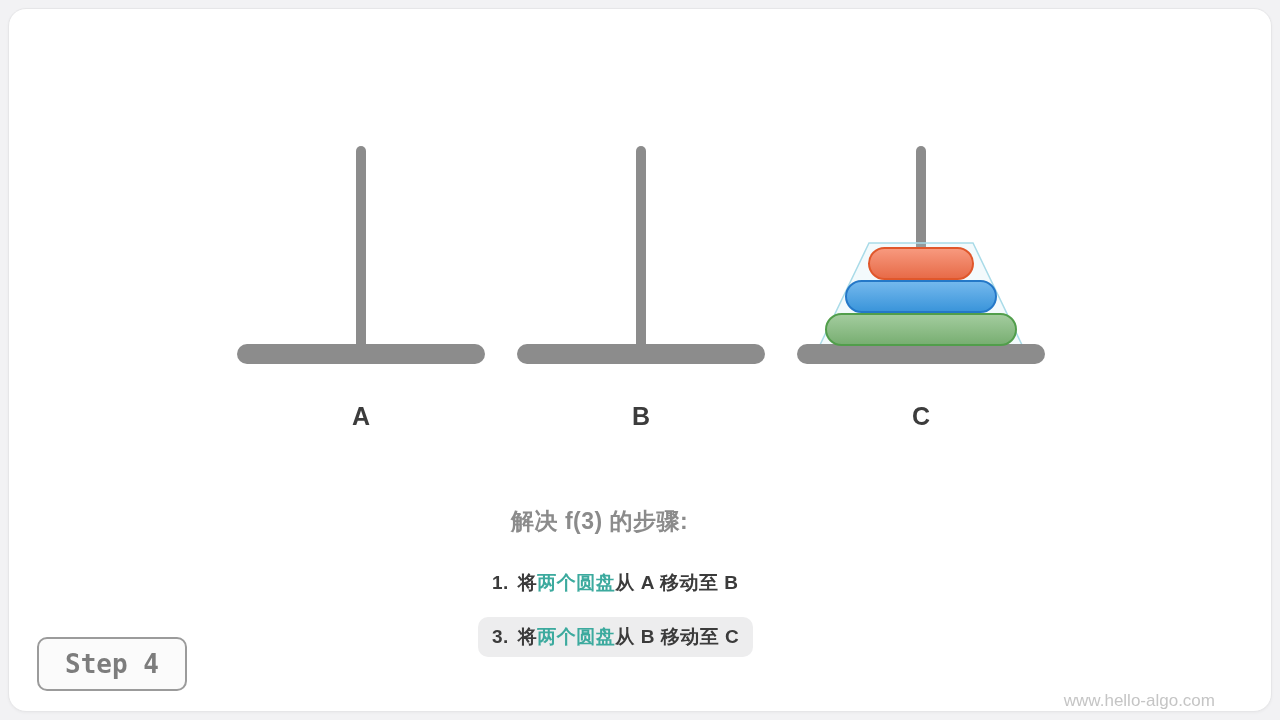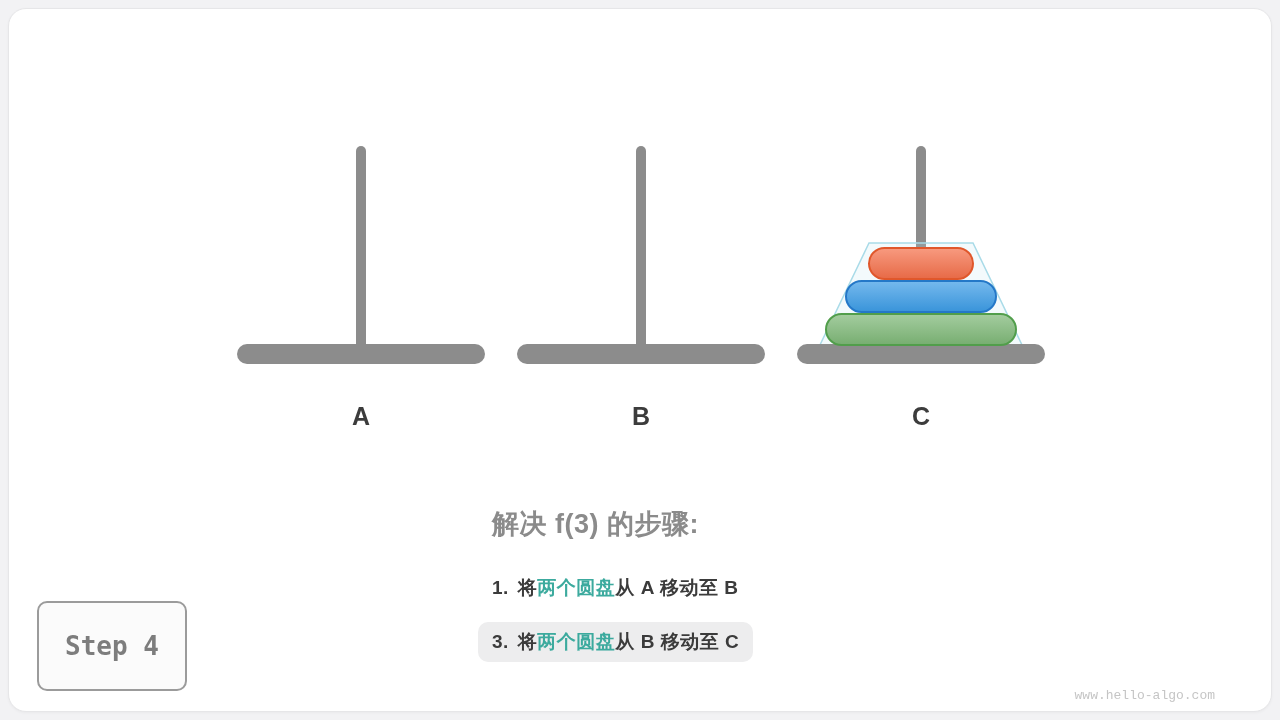--- a/index.html
+++ b/index.html
@@ -81,25 +81,26 @@
     font-weight: bold;
     color: #3c3c3c;
   }
   
   .desc {
     position: absolute;
     left: 483px;
     top: 497px;
   }
   .desc-header {
-    font-size: 27px;
+    font-size: 23px;
     font-weight: bold;
     color: #8b8b8b;
     margin-bottom: 26px;
     letter-spacing: 0.5px;
+    margin-left: 19px;
   }
   .step-line {
     font-size: 19px;
     font-weight: bold;
     color: #3b3b3b;
     margin-bottom: 14px;
     padding: 7px 14px;
     margin-left: -14px;
     border-radius: 10px;
     letter-spacing: 0.5px;
@@ -110,32 +111,32 @@
   }
   .step-number { margin-right: 9px; }
   
   .step-badge {
     position: absolute;
     left: 28px;
     bottom: 20px;
     border: 2px solid #9b9b9b;
     border-radius: 10px;
     background: #fbfbfb;
-    padding: 28px 26px;
+    padding: 10px 26px;
     font-family: "DejaVu Sans Mono", monospace;
     font-weight: bold;
     font-size: 26px;
     color: #7d7d7d;
   }
   .watermark {
     position: absolute;
     right: 56px;
-    bottom: 8px;
-    font-family: Liberation Mono, monospace;
-    font-size: 13px;
+    bottom: 0;
+    font-family: Liberation Sans, sans-serif;
+    font-size: 17px;
     color: #c5c5c5;
   }
 </style>
 </head>
 <body>
 
 <div class="card">
 
   <div class="peg peg-a">
     <div class="pole"></div>

